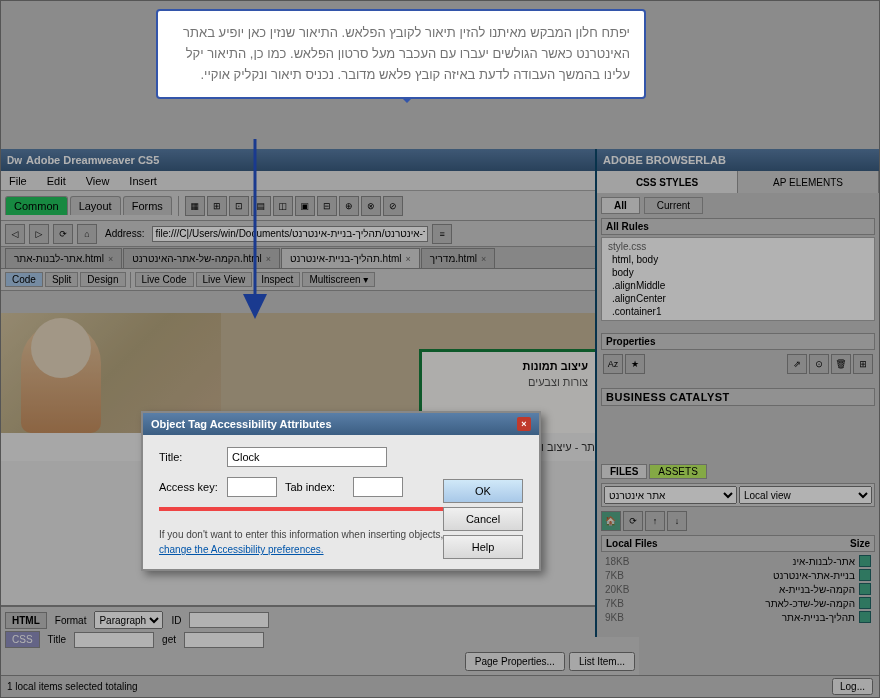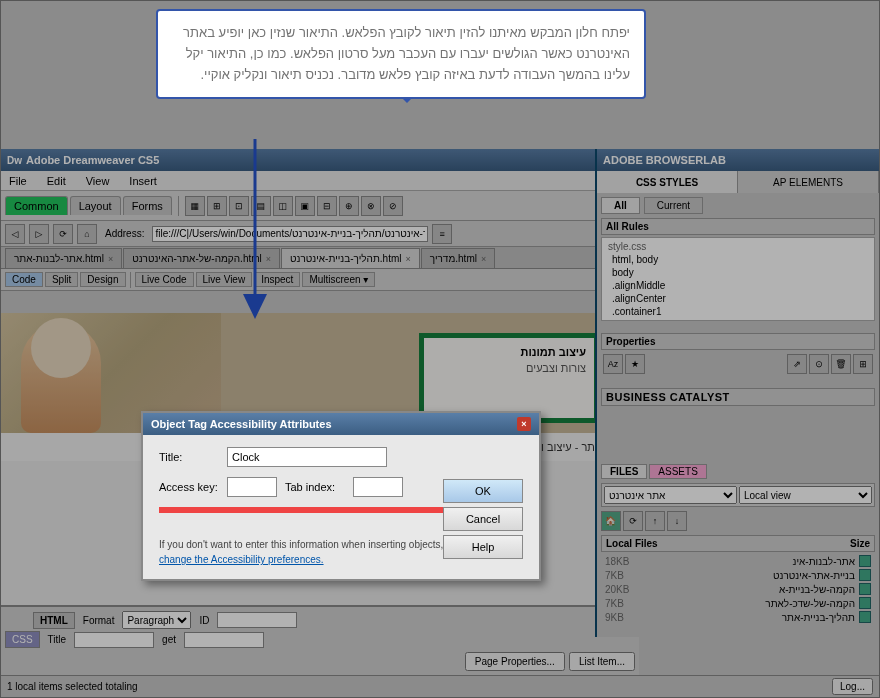--- a/index.html
+++ b/index.html
@@ -169,24 +169,24 @@
     }
     .preview-image-area {
       position: absolute;
       left: 0; top: 0;
       width: 220px; height: 120px;
       background: linear-gradient(135deg, #d4c4a0 0%, #b8a880 50%, #c8b090 100%);
       overflow: hidden;
     }
     .preview-panel {
       position: absolute;
-      right: 40px; top: 20px;
+      right: 40px; top: 36px;
       width: 180px; height: 90px;
       background: rgba(255,255,255,0.9);
-      border: 5px solid #15803d;
+      border: 3px solid #15803d;
       padding: 8px;
       font-size: 11px;
       direction: rtl;
     }
 
     
     .hebrew-panel {
       position: absolute;
       top: 120px; left: 0; right: 0;
       padding: 8px;
@@ -280,21 +280,21 @@
       padding: 4px;
       margin-top: 48px;
     }
     .files-tabs {
       display: flex;
       gap: 2px;
       margin-bottom: 4px;
     }
     .files-tab {
       padding: 1px 8px;
-      background: #f9a8d4;
+      background: #bef264;
       border: 1px solid #999;
       cursor: pointer;
       font-size: 10px;
     }
     .files-tab.active { background: #e8e8e8; font-weight: bold; }
 
     .files-toolbar {
       display: flex;
       align-items: center;
       gap: 2px;
@@ -457,22 +457,22 @@
       display: flex;
       align-items: center;
       justify-content: center;
     }
     .modal-btn.primary { background: linear-gradient(to bottom, #d0e8f8, #a8c8e8); }
     .modal-info {
       font-size: 10px;
       line-height: 1.5;
       color: #444;
       margin-top: 8px;
-      border-top: 6px solid #ef4444;
-      padding-top: 24px;
+      border-top: 4px solid #ef4444;
+      padding-top: 16px;
     }
     .modal-link { color: #0055aa; text-decoration: underline; cursor: pointer; }
 
     
     .breadcrumb-bar {
       position: absolute;
       bottom: 70px; left: 0;
       width: 638px;
       height: 18px;
       background: #d0d0d0;
@@ -621,21 +621,21 @@
   </div>
 
   <div class="breadcrumb-bar">
     <span>&lt;div&gt; &lt;div&gt; &lt;div&gt;</span>
     <div style="flex:1;"></div>
     <span>Unicode (UTF-8)</span>
   </div>
 
   <div class="properties-panel">
     <div class="prop-row">
-      <div style="background:#c0c0c0;border:1px solid #888;padding:2px 6px;cursor:pointer;font-size:10px;font-weight:bold;margin-left:28px;">HTML</div>
+      <div style="background:#c0c0c0;border:1px solid #888;padding:2px 6px;cursor:pointer;font-size:10px;font-weight:bold;">HTML</div>
       <span>Format</span>
       <select style="height:18px;font-size:10px;"><option>Paragraph</option></select>
       <span>ID</span>
       <input class="prop-input" style="">
     </div>
     <div class="prop-row">
       <div style="background:#9090c0;border:1px solid #888;padding:2px 6px;cursor:pointer;font-size:10px;font-weight:normal;color:white;">CSS</div>
       <span>Title</span>
       <input class="prop-input" style="">
       <span>get</span>

